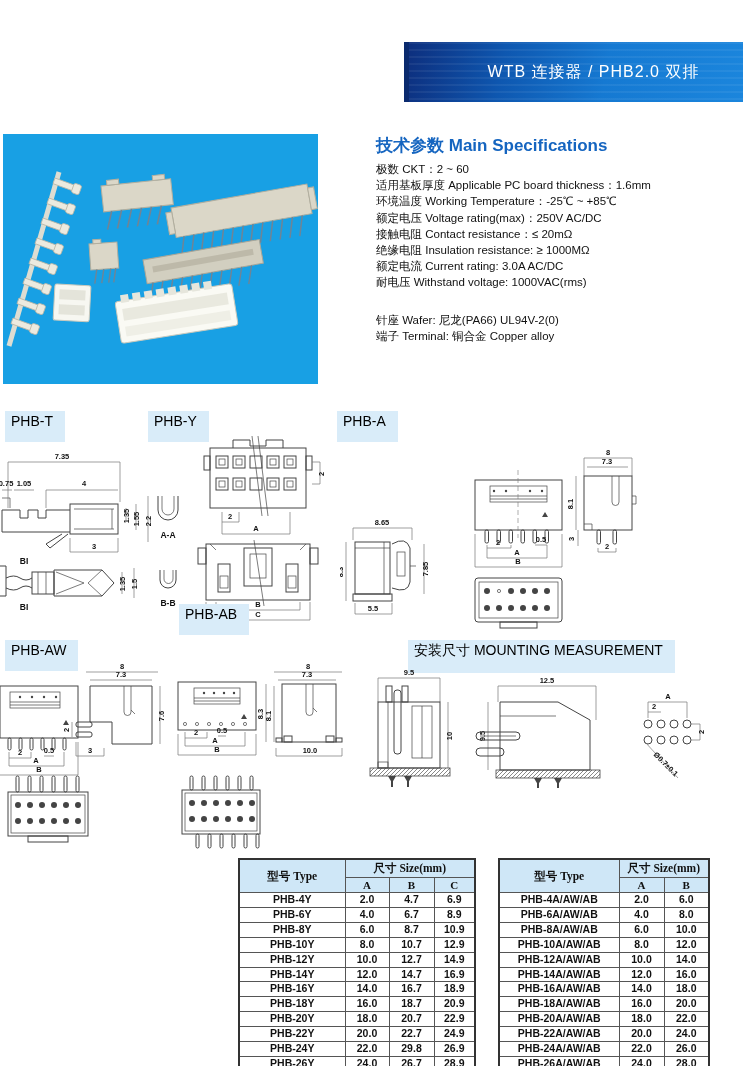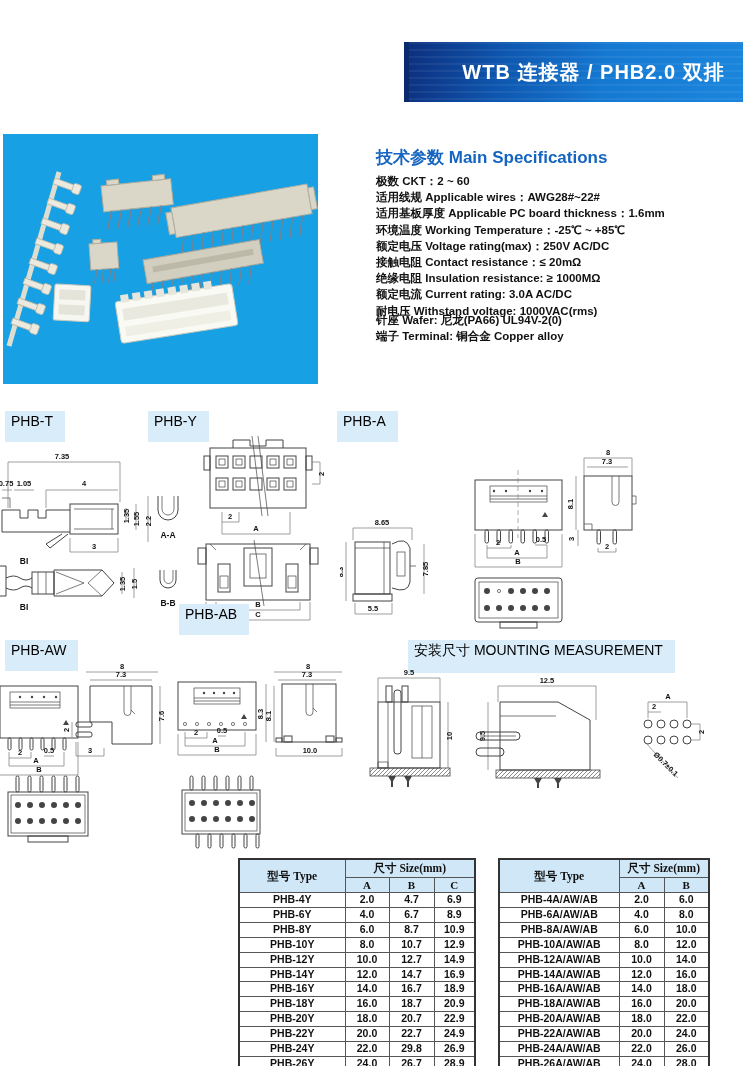--- a/index.html
+++ b/index.html
@@ -7,28 +7,28 @@
         font-family:"Liberation Sans",sans-serif;color:#111;}
   .abs{position:absolute;}
 
   
   #banner{left:404px;top:42px;width:339px;height:60px;
     background:
       repeating-linear-gradient(180deg, rgba(255,255,255,.06) 0 2px, rgba(0,0,0,0) 2px 7px),
       linear-gradient(100deg,#0d2f7e 0%,#0e57b0 28%,#1579d2 58%,#1b86dd 100%);
     border-left:5px solid #0a2a6e;
     display:flex;align-items:center;justify-content:center;}
-  #banner .t{color:#fff;font-size:20px;font-weight:700;letter-spacing:1px;padding-left:30px;}
+  #banner .t{color:#fff;font-size:16px;font-weight:400;letter-spacing:1px;padding-left:30px;}
 
   
   #photo{left:3px;top:134px;width:315px;height:250px;}
 
   
-  .blue-head{color:#1565c0;font-size:17px;font-weight:700;margin:12px 0 4px 0;}
-  .spec-line{font-size:11.5px;font-weight:700;line-height:16.2px;white-space:nowrap;}
+  .blue-head{color:#1565c0;font-size:17px;font-weight:700;margin:0 0 4px 0;}
+  .spec-line{font-size:11.5px;font-weight:400;line-height:16.2px;white-space:nowrap;}
   #specs{left:376px;top:134px;width:366px;}
   #material{left:376px;top:312px;width:366px;}
 
   
   .sec-label{background:#d9ecf9;color:#000;font-size:14px;font-weight:400;
              padding:2px 12px 13px 6px;display:inline-block;white-space:nowrap;}
 
   
   .ln{stroke:#444;stroke-width:1;fill:none;}
   .lt{stroke:#444;stroke-width:.7;fill:none;}
@@ -182,21 +182,20 @@
       <rect x="6" y="8" width="106" height="12" fill="#e9e9df"></rect>
       <rect x="6" y="26" width="106" height="10" fill="#efefe6"></rect>
     </g>
   </svg>
 
   <div id="specs" class="abs">
     <div class="blue-head">技术参数 Main Specifications</div>
     <div>
 
     <div class="spec-line">极数 CKT：2 ~ 60</div>
-        <div class="spec-line">适用线规 Applicable wires：AWG28#~22#</div>
         <div class="spec-line">适用基板厚度 Applicable PC board thickness：1.6mm</div>
         <div class="spec-line">环境温度 Working Temperature：-25℃ ~ +85℃</div>
         <div class="spec-line">额定电压 Voltage rating(max)：250V AC/DC</div>
         <div class="spec-line">接触电阻 Contact resistance：≤ 20mΩ</div>
         <div class="spec-line">绝缘电阻 Insulation resistance: ≥ 1000MΩ</div>
         <div class="spec-line">额定电流 Current rating: 3.0A AC/DC</div>
         <div class="spec-line">耐电压 Withstand voltage: 1000VAC(rms)</div>
       </div>
   </div>
 

